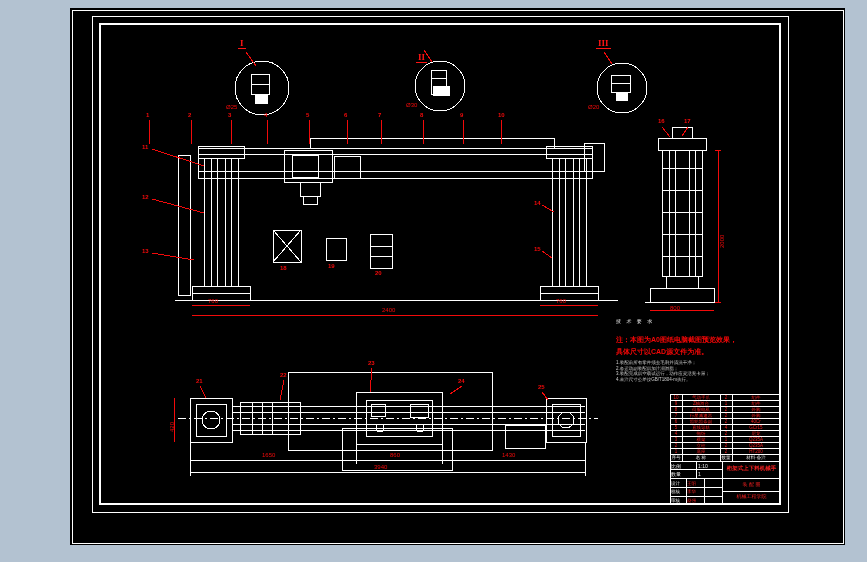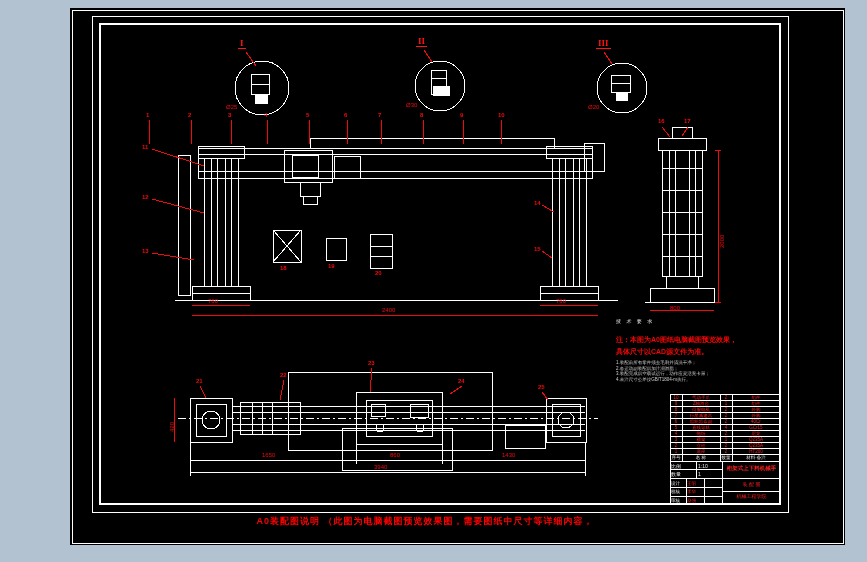--- a/index.html
+++ b/index.html
@@ -204,21 +204,21 @@
         <line x1="648" y1="142" x2="648" y2="294"></line>
         <line x1="645" y1="142" x2="651" y2="142"></line>
         <line x1="645" y1="294" x2="651" y2="294"></line>
         <line x1="580" y1="302" x2="644" y2="302"></line>
         <line x1="104" y1="390" x2="104" y2="434"></line>
       </g>
     </svg>
 
     <div id="labels">
         <span class="detail" style="left: 168px; top: 30px;">I</span>
-        <span class="detail" style="left: 346px; top: 28px;">II</span>
+        <span class="detail" style="left: 346px; top: 44px;">II</span>
         <span class="detail" style="left: 526px; top: 30px;">III</span>
         <span class="callout" style="left: 76px; top: 104px;">1</span>
         <span class="callout" style="left: 118px; top: 104px;">2</span>
         <span class="callout" style="left: 158px; top: 104px;">3</span>
         <span class="callout" style="left: 194px; top: 104px;">4</span>
         <span class="callout" style="left: 236px; top: 104px;">5</span>
         <span class="callout" style="left: 274px; top: 104px;">6</span>
         <span class="callout" style="left: 308px; top: 104px;">7</span>
         <span class="callout" style="left: 350px; top: 104px;">8</span>
         <span class="callout" style="left: 390px; top: 104px;">9</span>
@@ -355,16 +355,15 @@
           <span class="nm"></span>
         </div>
         <div class="sign-row">
           <span class="lab">审核</span>
           <span class="nm">赵强</span>
           <span class="nm"></span>
         </div>
       </div>
 
     <div class="watermark">
-      <div>A0装配图说明 （此图为电脑截图预览效果图，需要图纸中尺寸等详细内容，</div>
     </div>
   </div>
 </div>
 
 </body></html>

